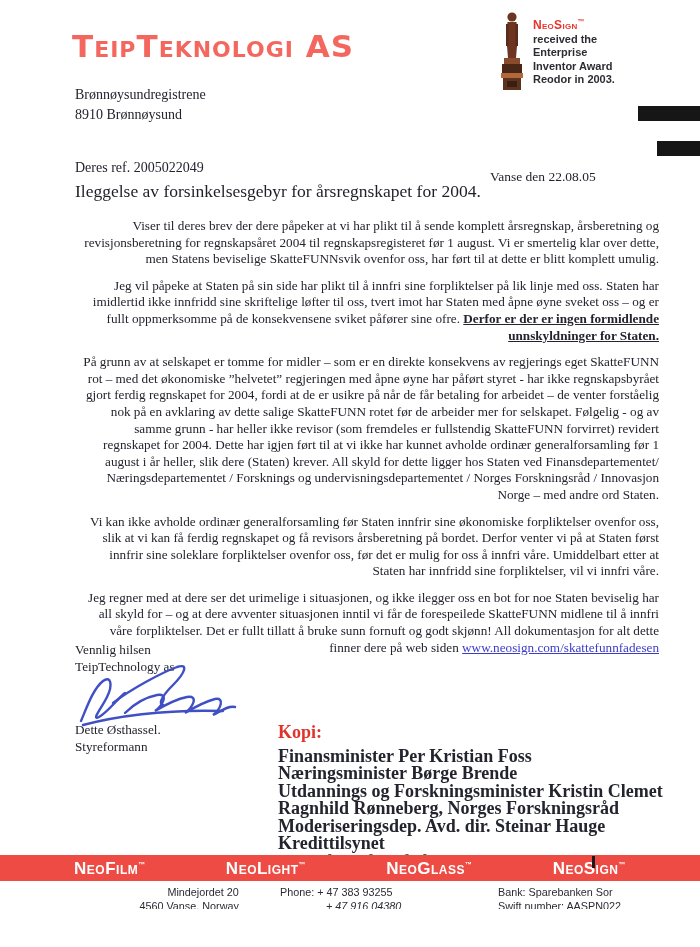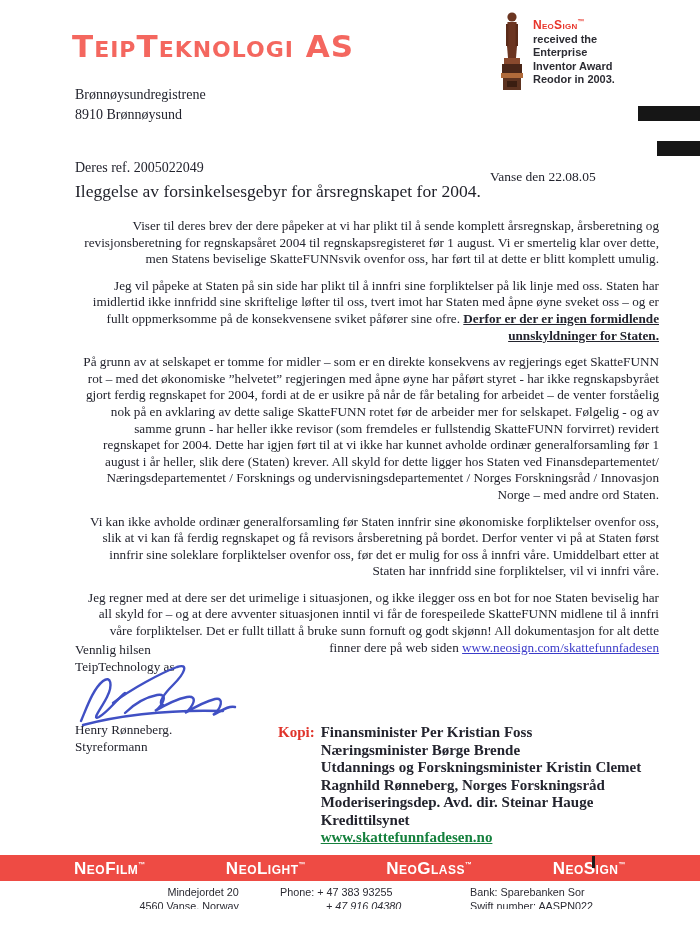--- a/index.html
+++ b/index.html
@@ -32,39 +32,39 @@
   .body-text { position:absolute; left:75px; top:218px; width:584px; font-size:13.2px; line-height:16.6px; text-align:right; }
   .body-text p { margin-bottom:10px; }
   .emph { font-weight:bold; text-decoration:underline; }
   a.doc-link { color:#3b3bc9; text-decoration:underline; }
   
   .closing { position:absolute; left:75px; top:641px; font-size:13.2px; line-height:17px; }
   .sig-wrap { height:46px; position:relative; }
   .sig-svg { position:absolute; left:-2px; top:-16px; }
   
   .copy-block { position:absolute; left:278px; top:724px; display:flex; gap:6px;
-    font-family:"Liberation Serif", serif; font-size:15px; line-height:17.5px; font-weight:bold; }
+    font-family:"Liberation Serif", serif; font-size:18px; line-height:17.5px; font-weight:bold;flex-direction:column; }
   .copy-label { color:#e0342b; }
   .copy-names div { white-space:nowrap; }
   .copy-link { color:#15803d; text-decoration:underline; display:inline-block; }
   
   .brand-bar { position:absolute; left:0; top:855px; width:700px; height:26px;
     background:#ee4b44; display:flex; align-items:center; justify-content:space-around;
     padding:0 34px; }
   .brand { font-family:"Liberation Sans", sans-serif; font-weight:bold; color:#ffffff;
     font-variant:small-caps; font-size:17px; letter-spacing:.5px; line-height:1; }
   .brand .tm { font-size:7px; vertical-align:super; font-variant:normal; }
   .artifact-tick { position:absolute; left:592px; top:856px; width:3px; height:12px; background:#1b1b1b; }
   .footer-info { position:absolute; left:0; top:886px; width:700px;
     font-family:"Liberation Sans", sans-serif; font-size:10.8px; line-height:13.5px; color:#2b2b33; }
   .fcol { position:absolute; top:0; }
   .fcol-1 { left:80px;text-align:right; }
   .fcol-2 { left:280px; }
   .fcol-2 .indent { margin-left:46px;font-style:italic; }
-  .fcol-3 { left:470px; }
+  .fcol-3 { left:498px; }
 </style>
 </head>
 <body>
 
 <div class="page">
 
   <div class="logo">TeipTeknologi AS</div>
 
   <div class="badge">
     <svg class="statue" viewBox="0 0 30 86">
@@ -114,21 +114,21 @@
     <div class="sig-wrap">
       <svg class="sig-svg" width="170" height="78" viewBox="0 0 170 78">
         <g fill="none" stroke="#4050c4" stroke-width="2.4" stroke-linecap="round">
           <path d="M8 62 C 14 48, 20 30, 30 22 C 38 16, 40 26, 34 38 C 28 50, 18 62, 26 58 C 36 52, 44 40, 52 34"></path>
           <path d="M40 44 C 58 30, 88 14, 104 8 C 116 4, 112 14, 100 26 C 92 34, 84 44, 90 46"></path>
           <path d="M52 54 C 62 44, 74 38, 84 36 C 96 34, 90 46, 82 52 C 92 46, 104 40, 114 38 C 126 36, 120 48, 112 54 C 122 48, 134 42, 142 40 C 152 38, 148 50, 140 56 C 148 52, 156 46, 162 48"></path>
           <path d="M10 66 C 40 58, 90 50, 150 52"></path>
         </g>
       </svg>
     </div>
-    <div>Henry Rønneberg.</div>
+    <div>Dette Østhassel.</div>
     <div>Styreformann</div>
   </div>
 
   <div class="copy-block">
     <div class="copy-label">Kopi:</div>
     <div class="copy-names">
       <div>Finansminister Per Kristian Foss</div>
       <div>Næringsminister Børge Brende</div>
       <div>Utdannings og Forskningsminister Kristin Clemet</div>
       <div>Ragnhild Rønneberg, Norges Forskningsråd</div>

